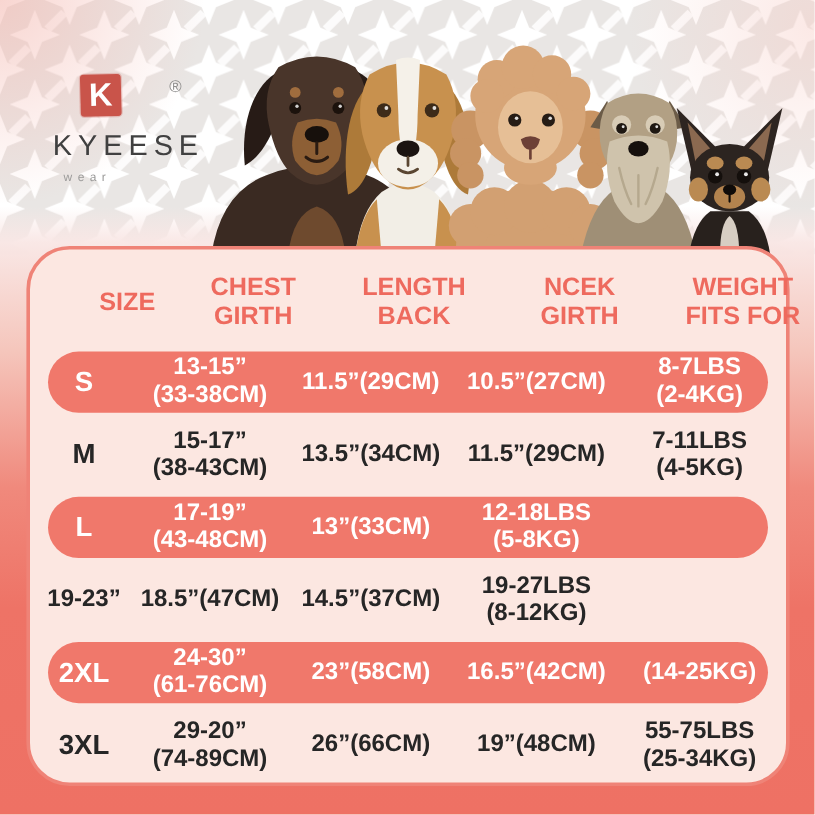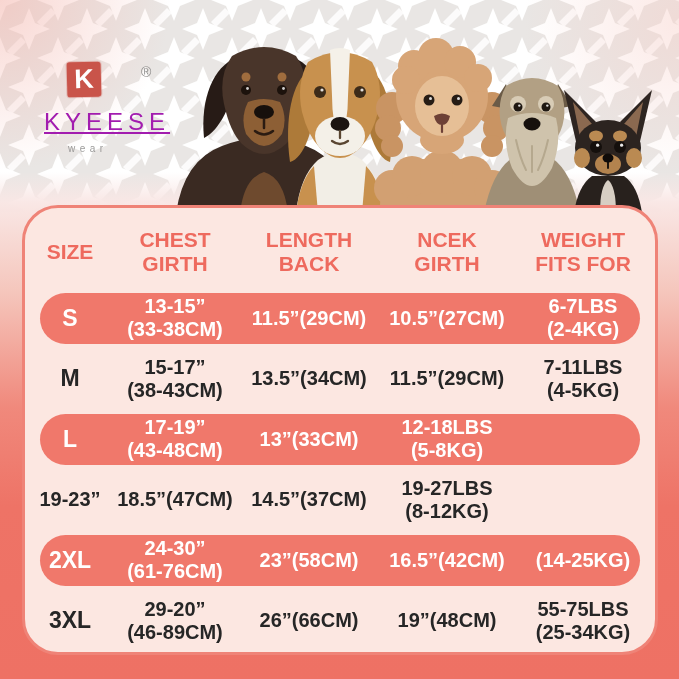--- a/index.html
+++ b/index.html
@@ -27,33 +27,33 @@
   }
   .dogs{position:absolute;left:0;top:0;z-index:3;}
   .logo{position:absolute;left:44px;top:62px;width:130px;z-index:4;}
   .logo-mark{
     width:34px;height:35px;margin-left:23px;background:#c9544a;color:#fff;
     font-weight:bold;font-size:27px;display:flex;align-items:center;justify-content:center;
     border-radius:3px;transform:rotate(-1.5deg);
     box-shadow:0 0 0 1px rgba(201,84,74,.25);
   }
   .logo-reg{position:absolute;left:97px;top:2px;font-size:14px;color:#8e8d8c;}
-  .logo-name{margin-top:11px;font-size:24px;letter-spacing:5px;color:#a21caf;font-weight:400;text-decoration:underline;}
-  .logo-tagline{margin-top:7px;margin-left:24px;font-size:10px;letter-spacing:4.5px;color:#9b9a99;}
+  .logo-name{margin-top:11px;font-size:24px;letter-spacing:5px;color:#404040;font-weight:400;}
+  .logo-tagline{margin-top:7px;margin-left:9px;font-size:10px;letter-spacing:4.5px;color:#9b9a99;}
   
   .size-table{
     position:absolute;left:22px;top:205px;width:636px;height:450px;z-index:5;
     box-sizing:border-box;border:3px solid #ef8377;border-radius:36px;
     background:#fce7e1;padding-top:8px;
   }
   .thead,.trow{
     display:grid;grid-template-columns:90px 120px 148px 128px 144px;
     align-items:center;
   }
-  .thead{height:72px;}
+  .thead{height:72px;margin-left:36px;}
   .thead .hcell{
     color:#ee6a5e;font-weight:bold;font-size:21px;line-height:24px;text-align:center;
     display:flex;flex-direction:column;justify-content:center;
   }
   .trow{height:60.5px;position:relative;}
   .trow .cell{
     position:relative;z-index:1;text-align:center;font-weight:bold;
     font-size:20px;line-height:23px;color:#262626;
     display:flex;flex-direction:column;justify-content:center;
   }
@@ -226,21 +226,21 @@
 
     <div class="trow pill">
       <div class="cell size">S</div>
       <div class="cell">
         <span>13-15”</span>
         <span>(33-38CM)</span>
       </div>
       <div class="cell">11.5”(29CM)</div>
       <div class="cell">10.5”(27CM)</div>
       <div class="cell">
-        <span>6-7LBS</span>
+        <span>8-7LBS</span>
         <span>(2-4KG)</span>
       </div>
     </div>
 
     <div class="trow">
       <div class="cell size">M</div>
       <div class="cell">
         <span>15-17”</span>
         <span>(38-43CM)</span>
       </div>
@@ -287,21 +287,21 @@
       <div class="cell">16.5”(42CM)</div>
       <div class="cell">
         <span>(14-25KG)</span>
       </div>
     </div>
 
     <div class="trow">
       <div class="cell size">3XL</div>
       <div class="cell">
         <span>29-20”</span>
-        <span>(46-89CM)</span>
+        <span>(74-89CM)</span>
       </div>
       <div class="cell">26”(66CM)</div>
       <div class="cell">19”(48CM)</div>
       <div class="cell">
         <span>55-75LBS</span>
         <span>(25-34KG)</span>
       </div>
     </div>
   </div>
 </div>

